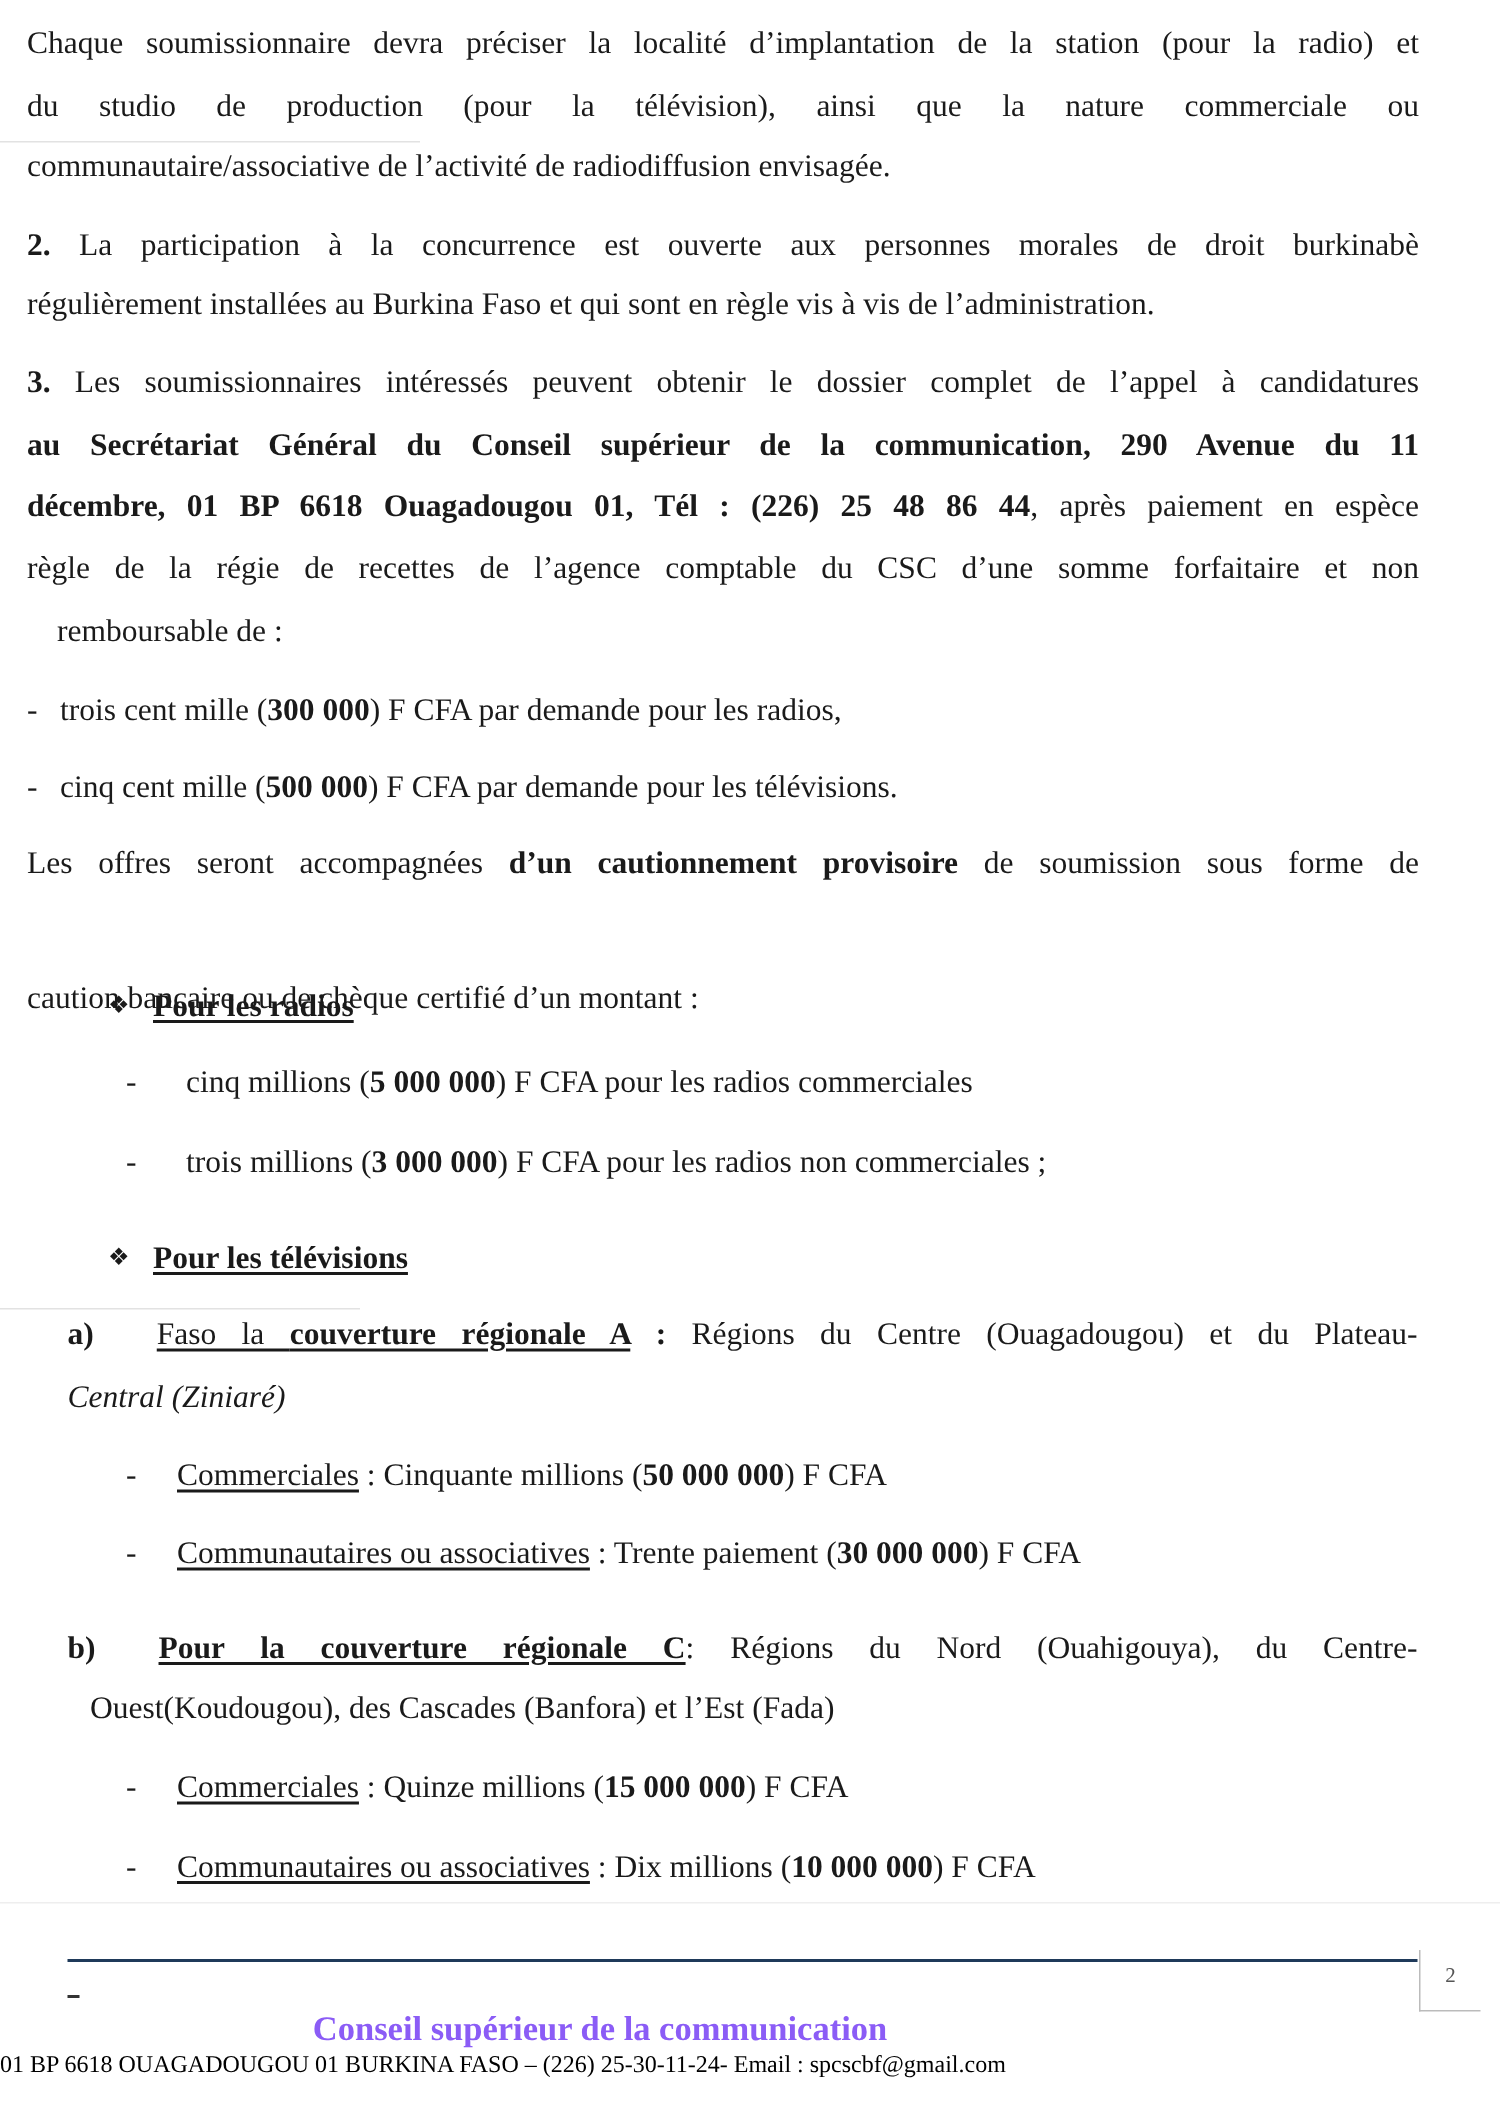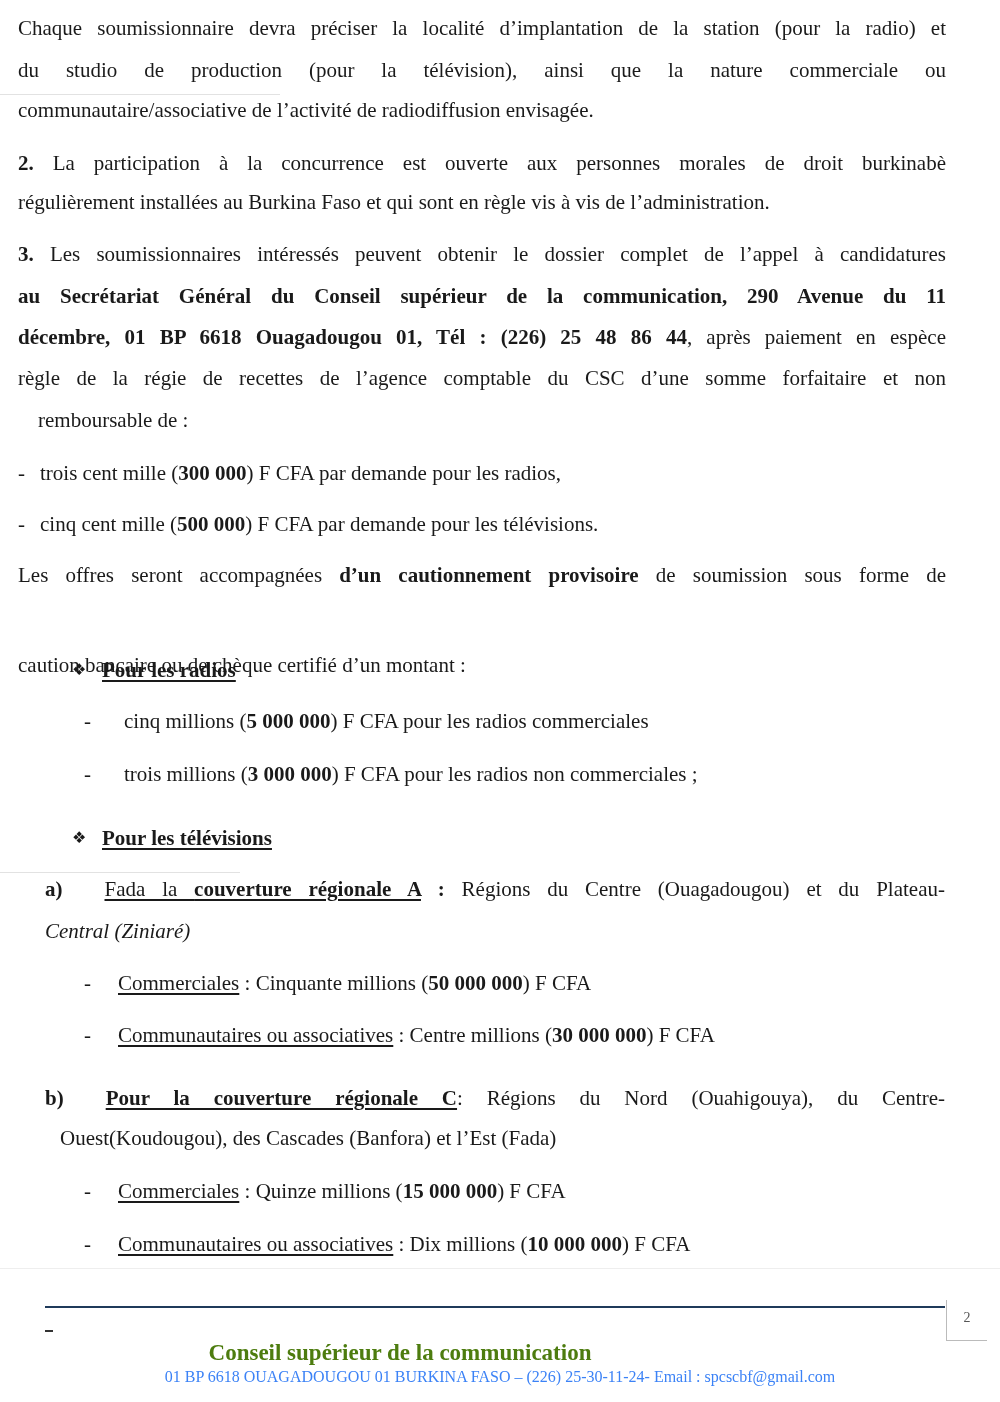--- a/index.html
+++ b/index.html
@@ -9,22 +9,22 @@
   }
   .line { position: absolute; left: 18px; white-space: nowrap; line-height: 1; }
   .just { width: 928px; text-align: justify; text-align-last: justify; white-space: normal; }
   b { font-weight: bold; text-align: right; }
   u { text-decoration: underline; text-underline-offset: 3px; }
   .dash { display: inline-block; width: 22px; }
   .diamond { display: inline-block; width: 30px; font-size: 16px; position: relative; top: -2px; }
   .footer-rule { position: absolute; left: 45px; top: 1306px; width: 900px; height: 0; border-top: 2px solid #1f3a5a; }
   .page-box { position: absolute; left: 946px; top: 1300px; width: 40px; height: 40px; border: 1px solid #bbb; border-top: none; border-right: none; font-size: 14px; text-align: center; line-height: 36px; color: #555; }
   .footer-mark { position: absolute; left: 45px; top: 1330px; width: 8px; height: 2px; background: #333; }
-  .footer-title { position: absolute; left: 0; width: 800px; top: 1340px; text-align: center; font-weight: bold; font-size: 23px; color: #4d7c0f; }
-  .footer-addr { position: absolute; left: 0; width: 1000px; top: 1368px; text-align: center; font-size: 16px; color: #3b82f6; }
+  .footer-title { position: absolute; left: 0; width: 800px; top: 1340px; text-align: center; font-weight: bold; font-size: 23px; color: #8b5cf6; }
+  .footer-addr { position: absolute; left: 0; width: 1000px; top: 1368px; font-size: 16px; color: #000000; }
   .scanmark { position: absolute; height: 1px; background: #e2e2e2; }
 </style>
 </head>
 <body>
 
 <div class="line just" style="top:18px;">Chaque soumissionnaire devra préciser la localité d’implantation de la station (pour la radio) et</div>
 <div class="line just" style="top:60px;">du studio de production (pour la télévision), ainsi que la nature commerciale ou</div>
 <div class="scanmark" style="left:0;top:94px;width:280px;"></div>
 <div class="line" style="top:100px;">communautaire/associative de l’activité de radiodiffusion envisagée.</div>
 
@@ -44,24 +44,24 @@
 <div class="line" style="top:607px;margin-top:48px;">caution bancaire ou de chèque certifié d’un montant :</div>
 
 <div class="line" style="left:72px;top:660px;"><span class="diamond">❖</span><b><u>Pour les radios</u></b></div>
 <div class="line" style="left:84px;top:711px;"><span class="dash" style="width:40px;">-</span><span>cinq millions (</span><b>5 000 000</b><span>) F CFA pour les radios commerciales</span></div>
 <div class="line" style="left:84px;top:764px;"><span class="dash" style="width:40px;">-</span><span>trois millions (</span><b>3 000 000</b><span>) F CFA pour les radios non commerciales ;</span></div>
 
 <div class="line" style="left:72px;top:828px;"><span class="diamond">❖</span><b><u>Pour les télévisions</u></b></div>
 
 <div class="scanmark" style="left:0;top:872px;width:240px;"></div>
 
-<div class="line" style="left:45px;top:879px;width:900px;text-align:justify;text-align-last:justify;white-space:normal;"><b>a)</b><span style="display:inline-block;width:42px;"></span><u><span>Fada la </span><b>couverture régionale A</b></u><b> :</b><span> Régions du Centre (Ouagadougou) et du Plateau-</span></div>
+<div class="line" style="left:45px;top:879px;width:900px;text-align:justify;text-align-last:justify;white-space:normal;"><b>a)</b><span style="display:inline-block;width:42px;"></span><u><span>Faso la </span><b>couverture régionale A</b></u><b> :</b><span> Régions du Centre (Ouagadougou) et du Plateau-</span></div>
 <div class="line" style="left:45px;top:921px;font-style:italic;">Central (Ziniaré)</div>
 <div class="line" style="left:84px;top:973px;"><span class="dash" style="width:34px;">-</span><u>Commerciales</u><span> : Cinquante millions (</span><b>50 000 000</b><span>) F CFA</span></div>
-<div class="line" style="left:84px;top:1025px;"><span class="dash" style="width:34px;">-</span><u>Communautaires ou associatives</u><span> : Centre millions (</span><b>30 000 000</b><span>) F CFA</span></div>
+<div class="line" style="left:84px;top:1025px;"><span class="dash" style="width:34px;">-</span><u>Communautaires ou associatives</u><span> : Trente paiement (</span><b>30 000 000</b><span>) F CFA</span></div>
 
 <div class="line" style="left:45px;top:1088px;width:900px;text-align:justify;text-align-last:justify;white-space:normal;"><b>b)</b><span style="display:inline-block;width:42px;"></span><b><u>Pour la couverture régionale C</u></b><span>: Régions du Nord (Ouahigouya), du Centre-</span></div>
 <div class="line" style="left:45px;top:1128px;margin-left:15px;">Ouest(Koudougou), des Cascades (Banfora) et l’Est (Fada)</div>
 <div class="line" style="left:84px;top:1181px;"><span class="dash" style="width:34px;">-</span><u>Commerciales</u><span> : Quinze millions (</span><b>15 000 000</b><span>) F CFA</span></div>
 <div class="line" style="left:84px;top:1234px;"><span class="dash" style="width:34px;">-</span><u>Communautaires ou associatives</u><span> : Dix millions (</span><b>10 000 000</b><span>) F CFA</span></div>
 <div class="scanmark" style="left:0;top:1268px;width:1000px;background:#eeeeee;"></div>
 
 <div class="footer-rule"></div>
 <div class="page-box">2</div>
 <div class="footer-mark"></div>

